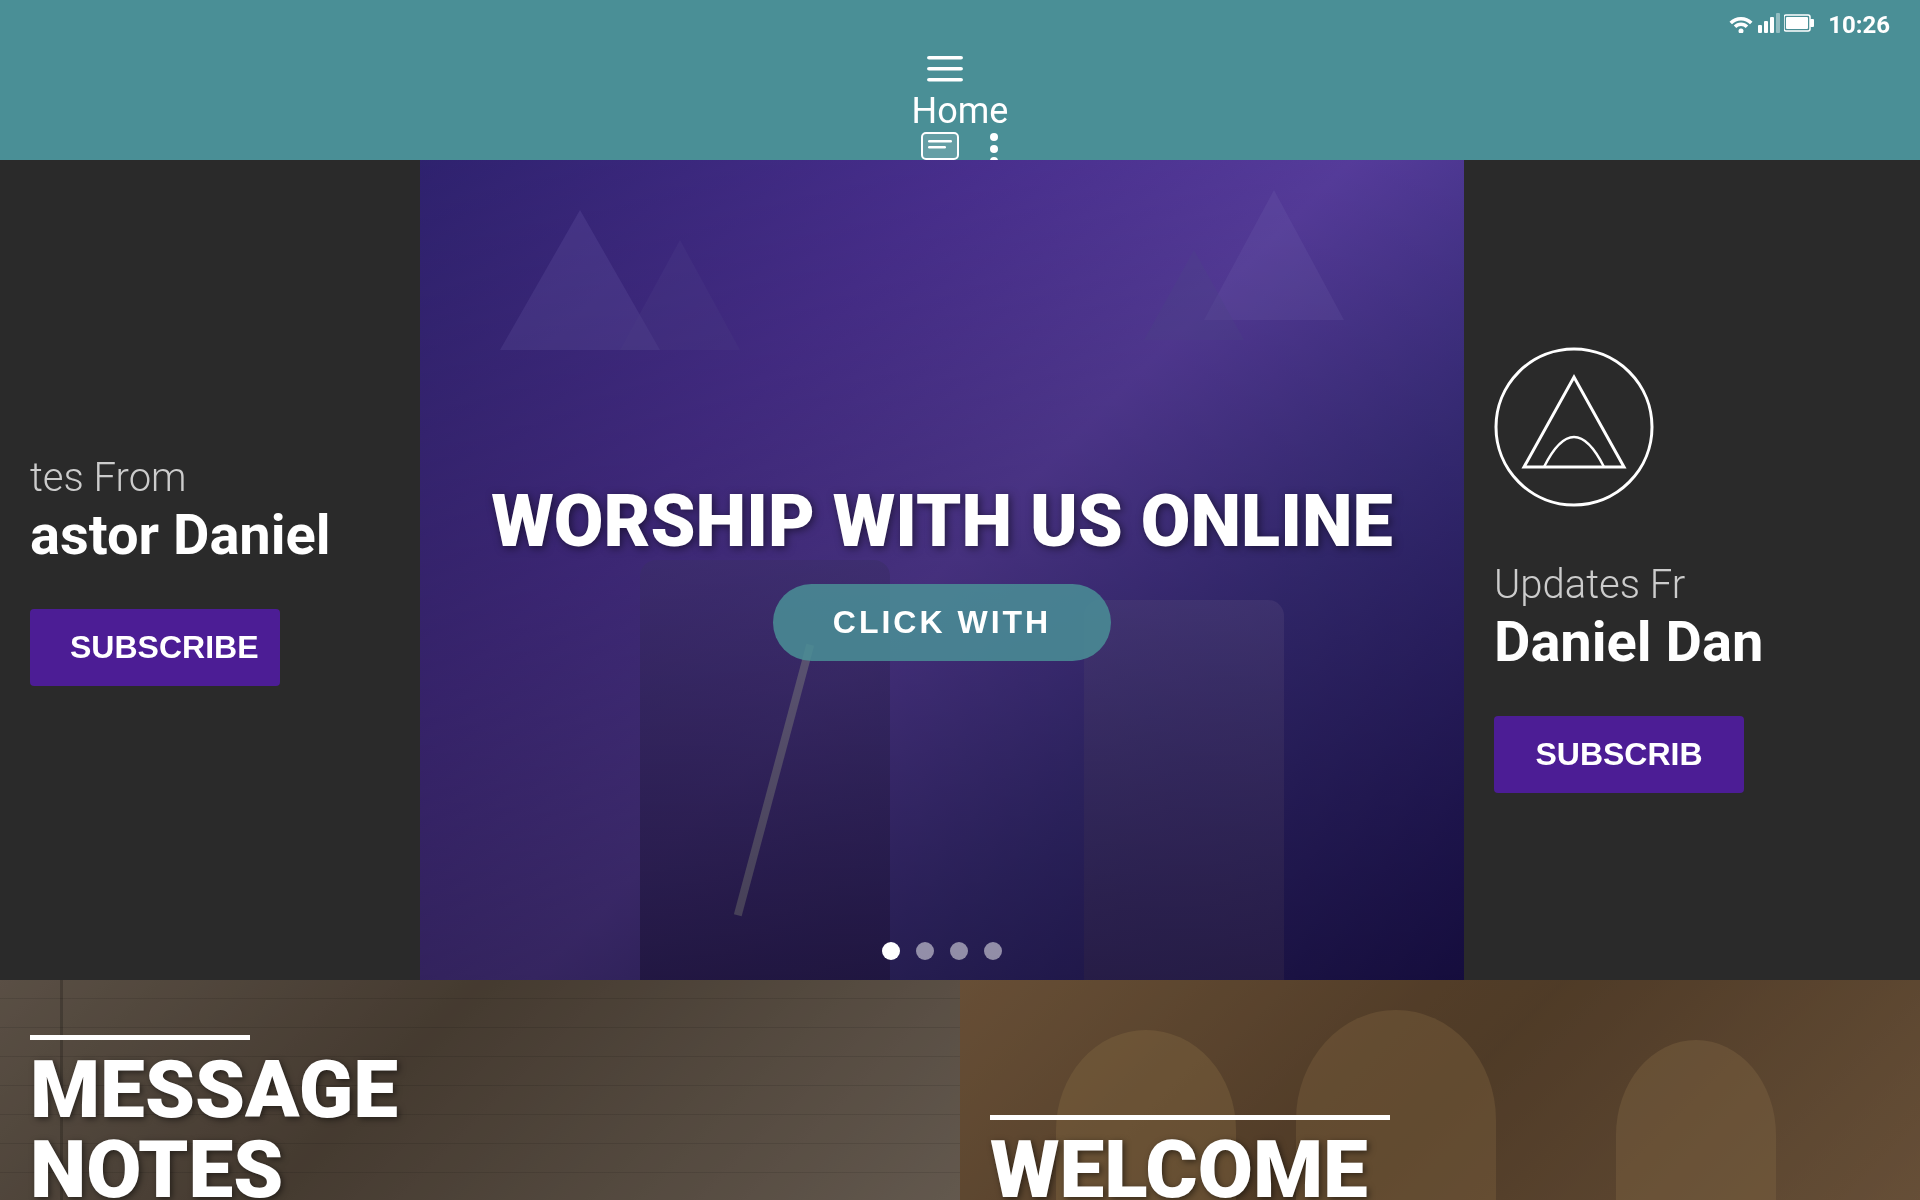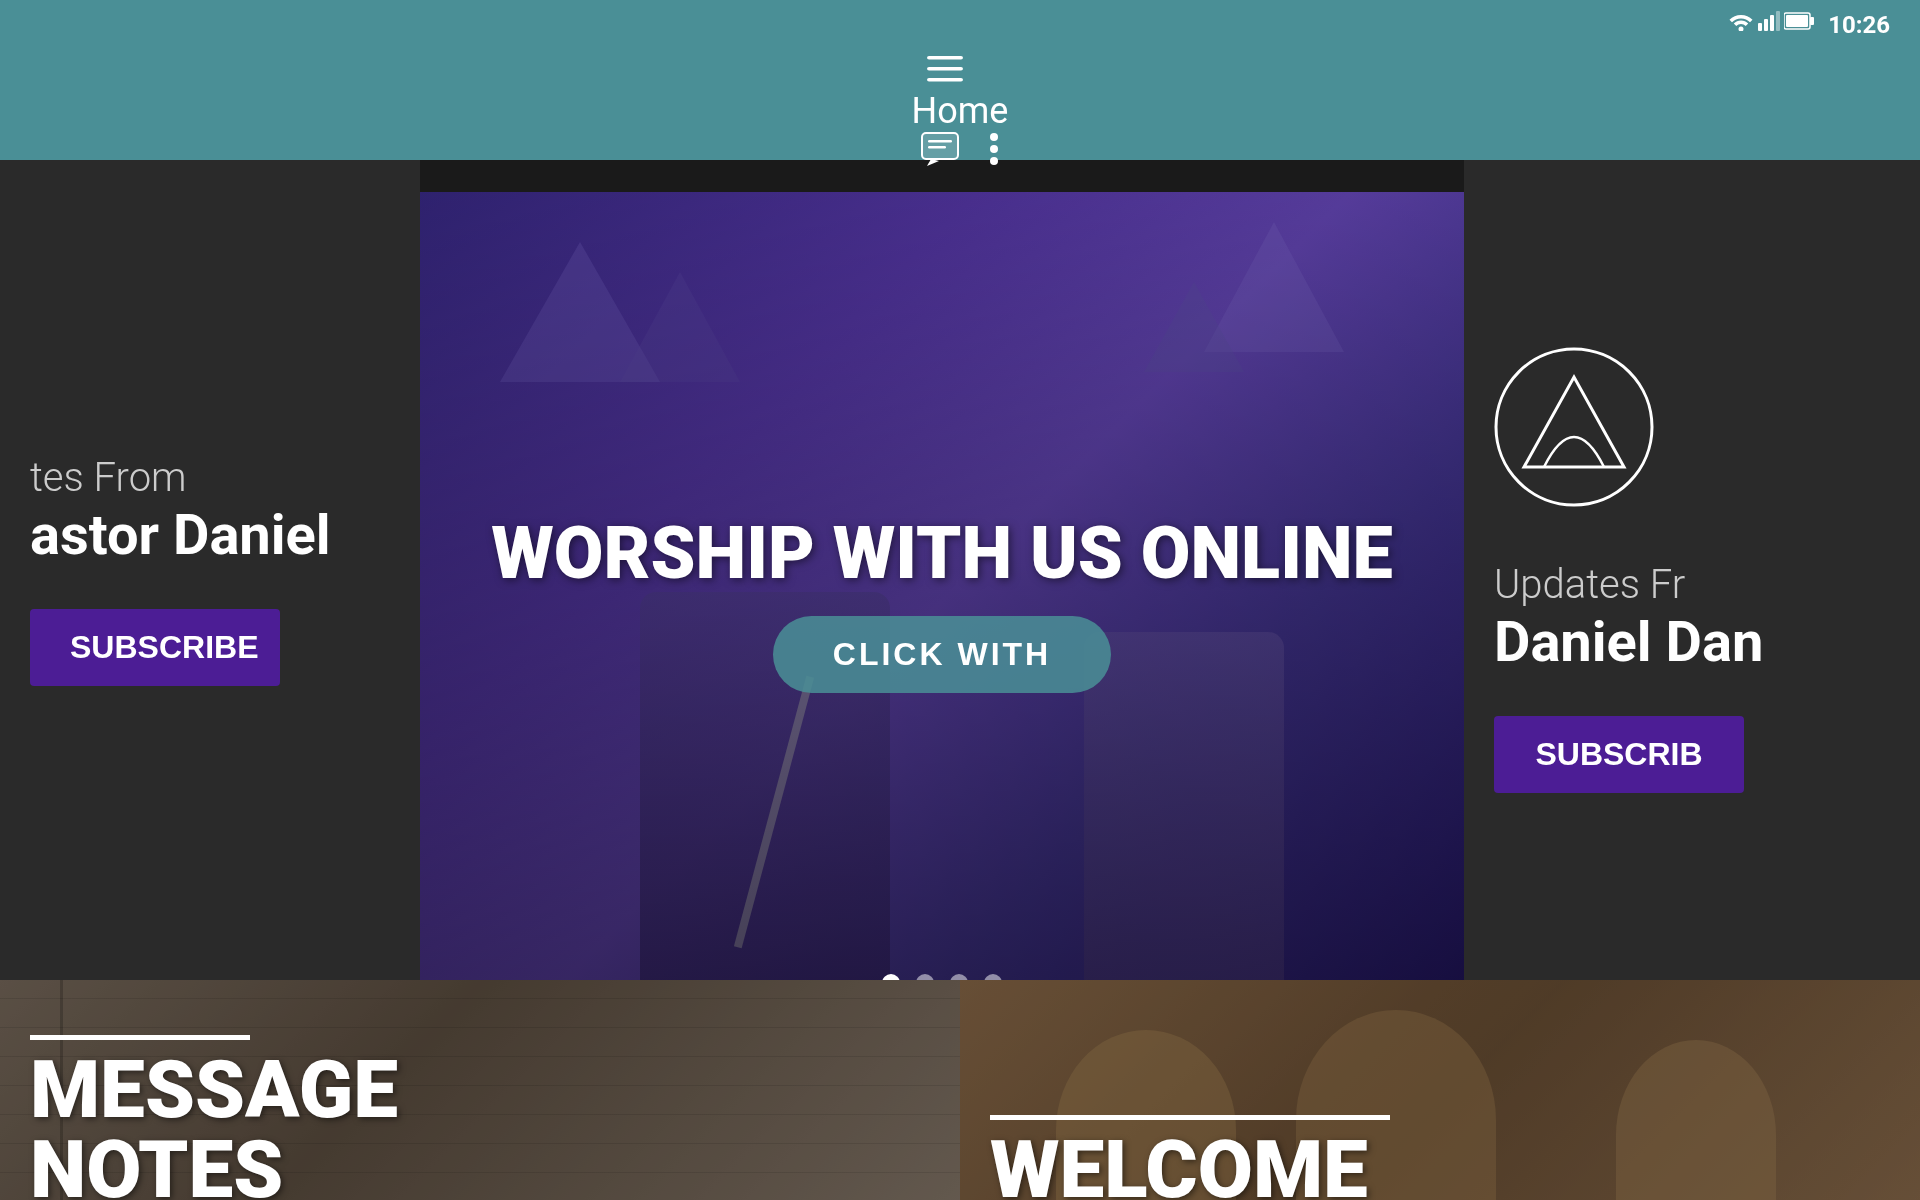--- a/index.html
+++ b/index.html
@@ -17,20 +17,21 @@
       height: 50px;
       background: #4a8f96;
       display: flex;
       align-items: center;
       justify-content: flex-end;
       padding: 0 30px;
       position: relative;
     }
     .status-icons {
       display: flex;
+      align-items: center;
       gap: 4px;
       color: white;
       font-size: 22px;
     }
     .status-time {
       color: white;
       font-size: 24px;
       font-weight: bold;
       margin-left: 10px;
     }
@@ -115,21 +116,20 @@
       width: 250px;
       text-align: center;
     }
 
     
     .center-carousel {
       flex: 1;
       height: 100%;
       position: relative;
       overflow: hidden;
-      margin-top: 32px;
     }
     .carousel-bg {
       width: 100%;
       height: 100%;
       background: linear-gradient(135deg, #3a2a8a 0%, #5a3ab0 30%, #6a4ac0 50%, #4a3aa0 70%, #2a1a7a 100%);
       display: flex;
       flex-direction: column;
       align-items: center;
       justify-content: center;
       position: relative;

